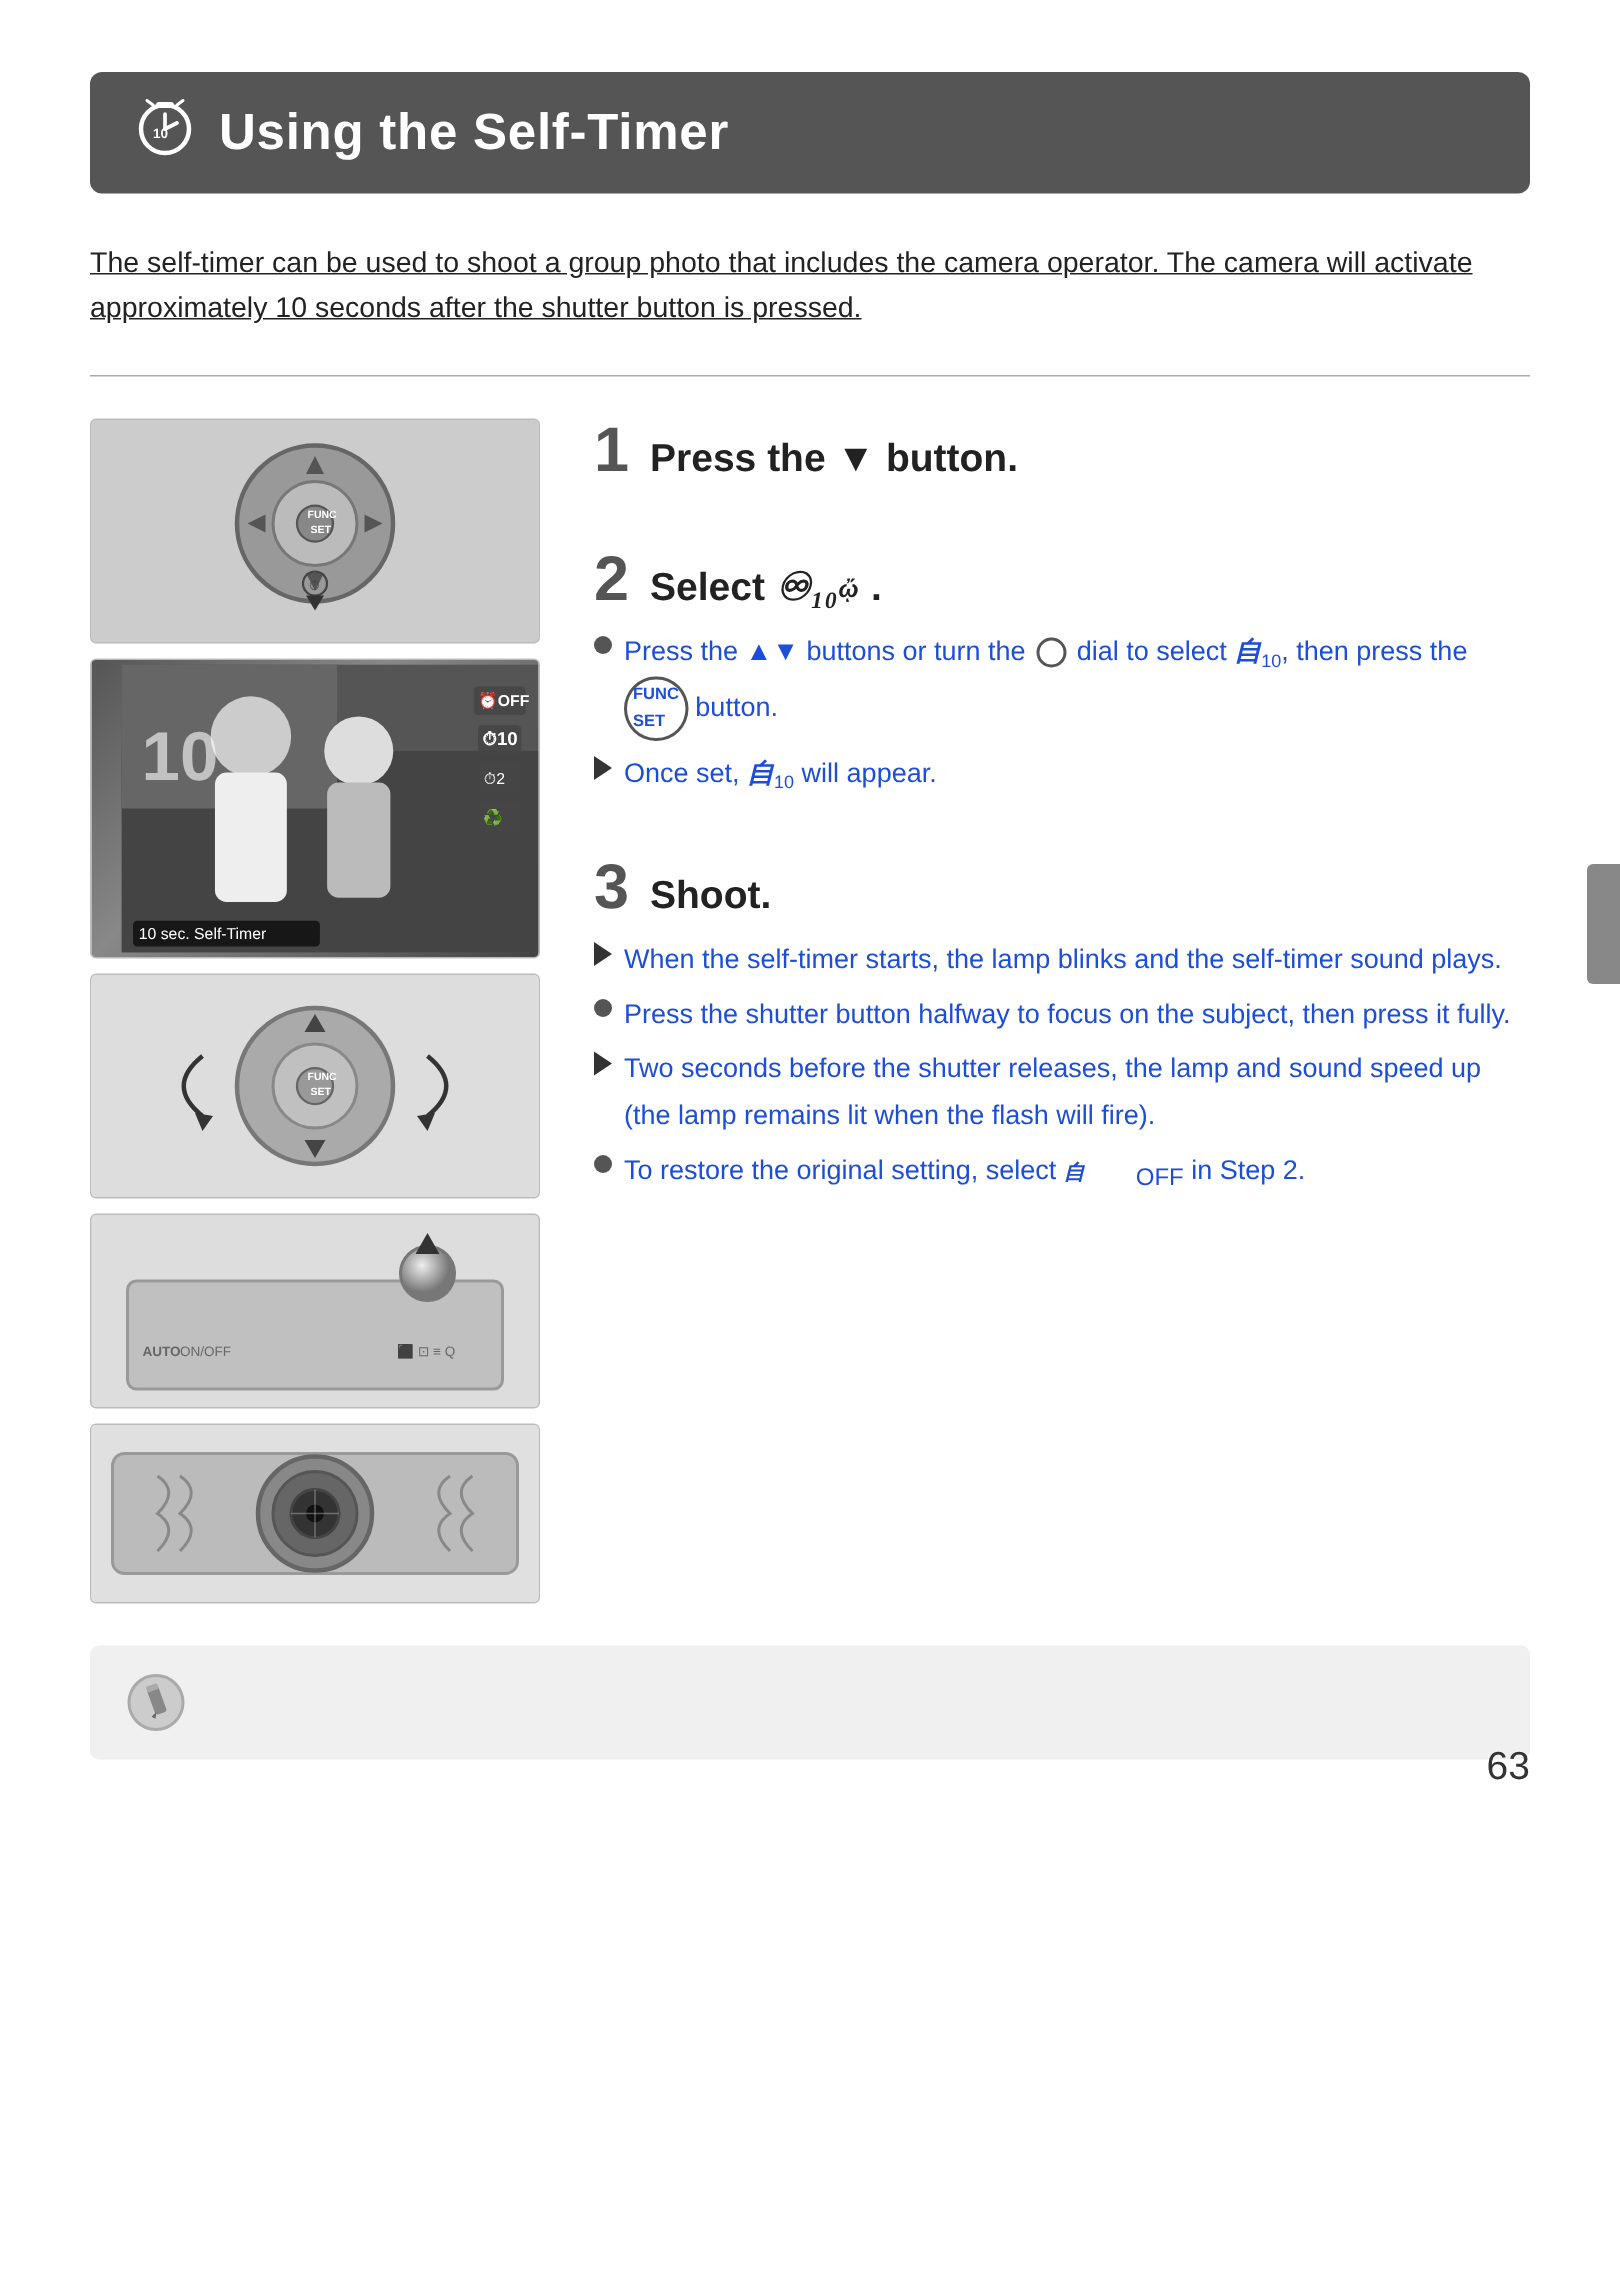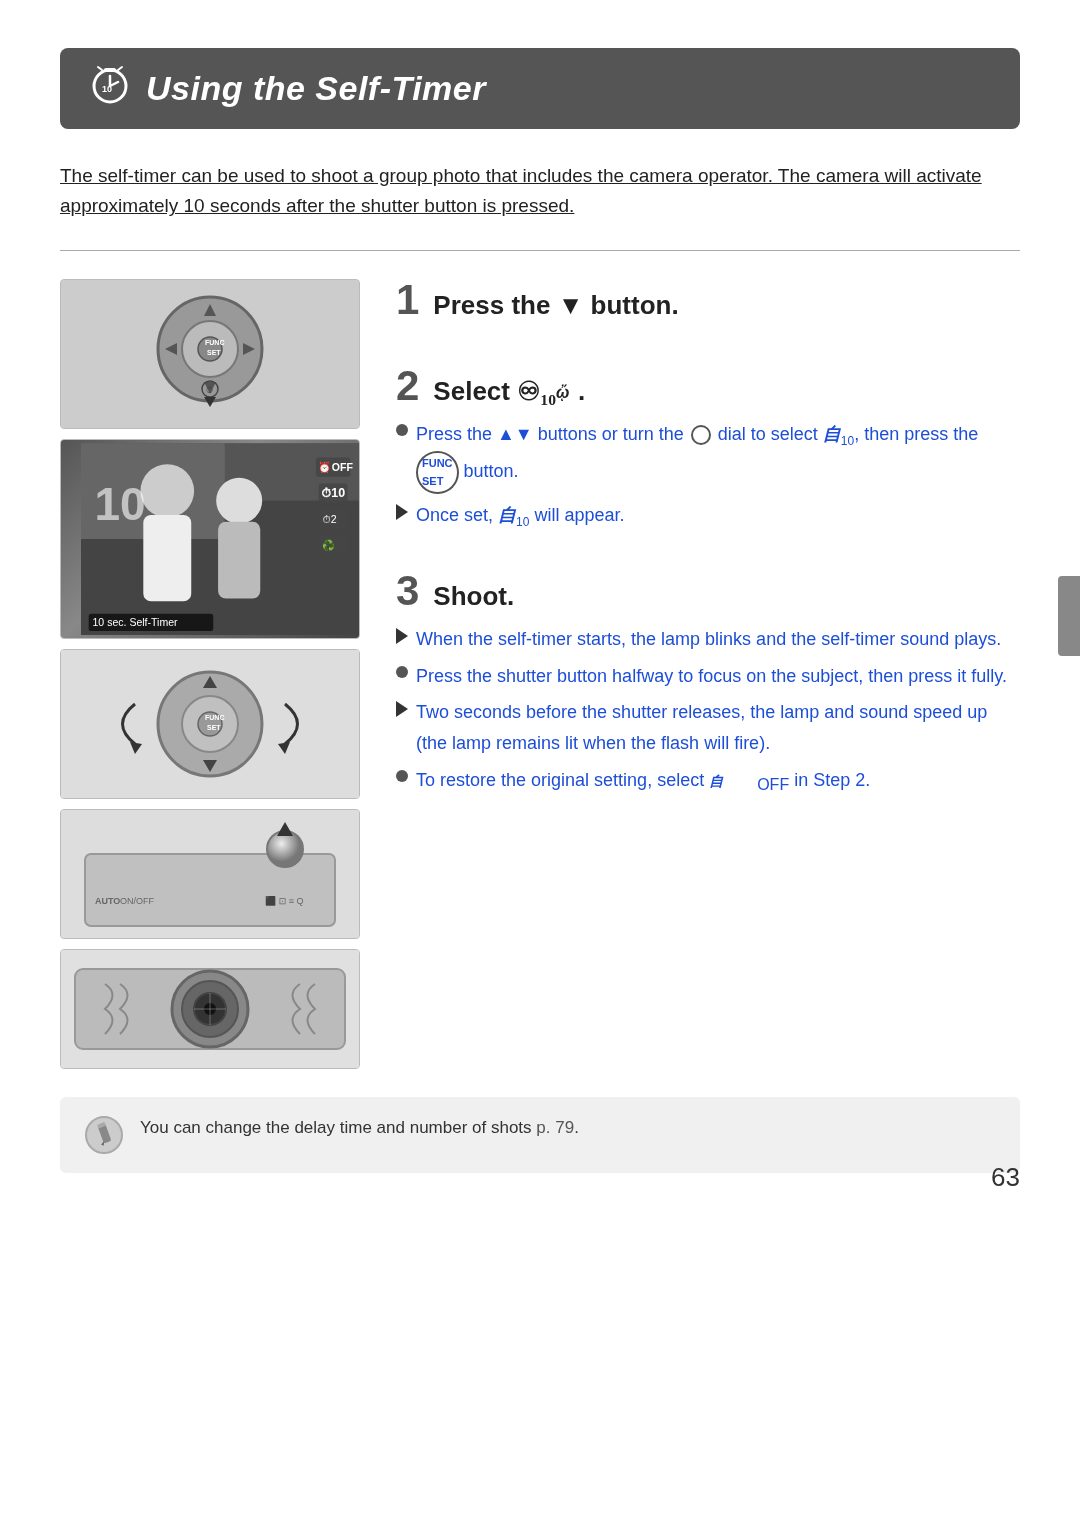--- a/index.html
+++ b/index.html
@@ -31,21 +31,20 @@
       font-size: 36px;
       color: #fff;
       margin-right: 14px;
       font-weight: bold;
     }
     .title-text {
       font-size: 34px;
       font-weight: bold;
       color: #fff;
       letter-spacing: 0.5px;
-      font-style: italic;
     }
 
     
     .intro-text {
       font-size: 19px;
       line-height: 1.6;
       margin-bottom: 28px;
       color: #222;
       text-decoration: underline;
     }
@@ -408,21 +407,21 @@
           <span class="step-title">
             Press the ▼ button.
           </span>
         </div>
       </div>
 
       <div class="step-block">
         <div class="step-header">
           <span class="step-number">2</span>
           <span class="step-title">
-            Select <span style="font-family:serif;">♾₁₀</span><svg width="22" height="18" viewBox="0 0 22 18" style="vertical-align:middle;">
+            Select <span style="font-style:italic; font-family:serif;">♾₁₀</span><svg width="22" height="18" viewBox="0 0 22 18" style="vertical-align:middle;">
                 <text x="0" y="14" font-size="16" font-family="Arial" font-style="italic" fill="#222">ᾤ</text>
               </svg>.
           </span>
         </div>
         <div class="step-content">
 
           <div class="bullet-item">
             <div class="bullet-circle"></div>
             <span class="bullet-text">
               Press the ▲▼ buttons or turn the
@@ -481,21 +480,17 @@
   <div class="note-box">
     <div class="note-icon">
       <svg width="40" height="40" viewBox="0 0 40 40" xmlns="http://www.w3.org/2000/svg">
         <circle cx="20" cy="20" r="18" fill="#ccc" stroke="#aaa" stroke-width="2"></circle>
 
         <rect x="17" y="10" width="8" height="18" rx="2" fill="#888" transform="rotate(-20 20 20)"></rect>
         <polygon points="14,28 18,26 16,30" fill="#666" transform="rotate(-20 20 20)"></polygon>
         <rect x="17" y="8" width="8" height="4" rx="1" fill="#aaa" transform="rotate(-20 20 20)"></rect>
       </svg>
     </div>
-    <span class="note-text">
-      You can change the delay time and number of shots
-      <a href="#" class="note-link">p. 79</a>.
-    </span>
   </div>
 
   <div class="page-number">63</div>
 
 </div>
 
 </body></html>

